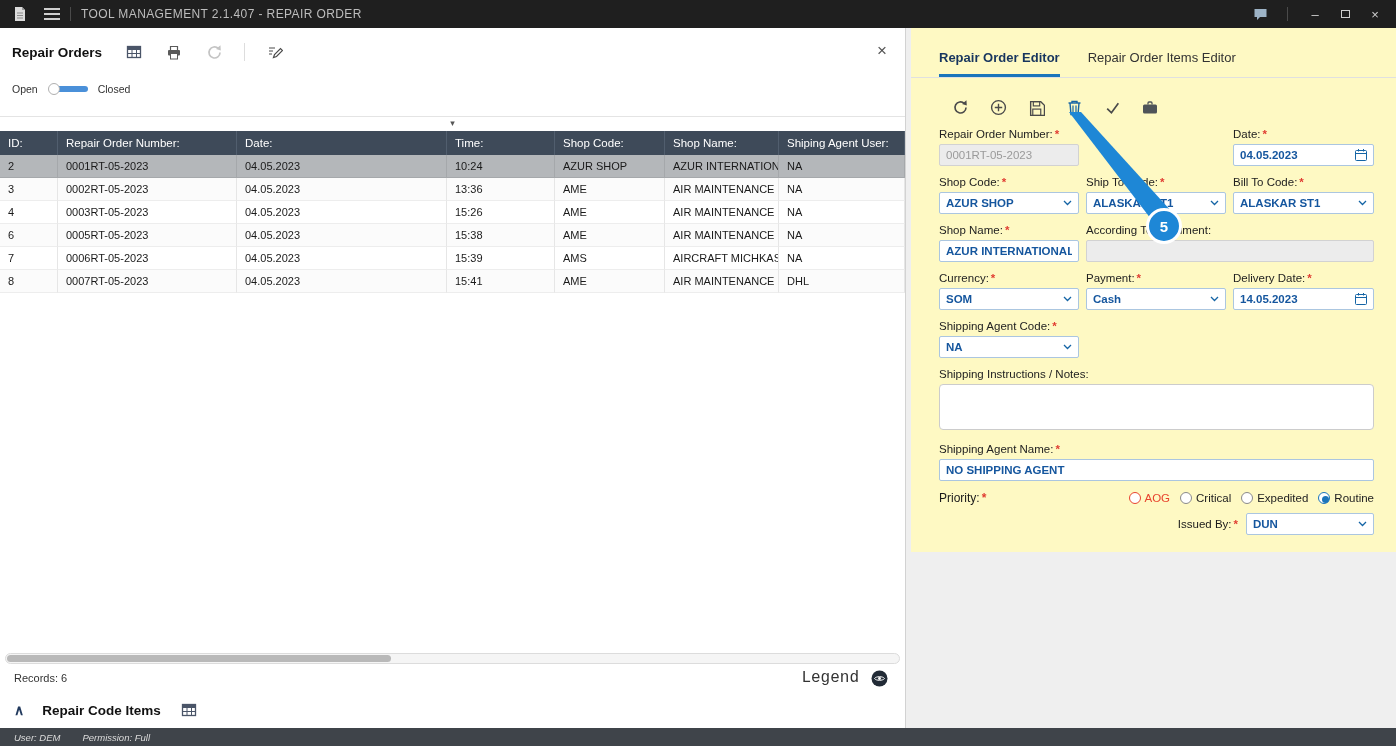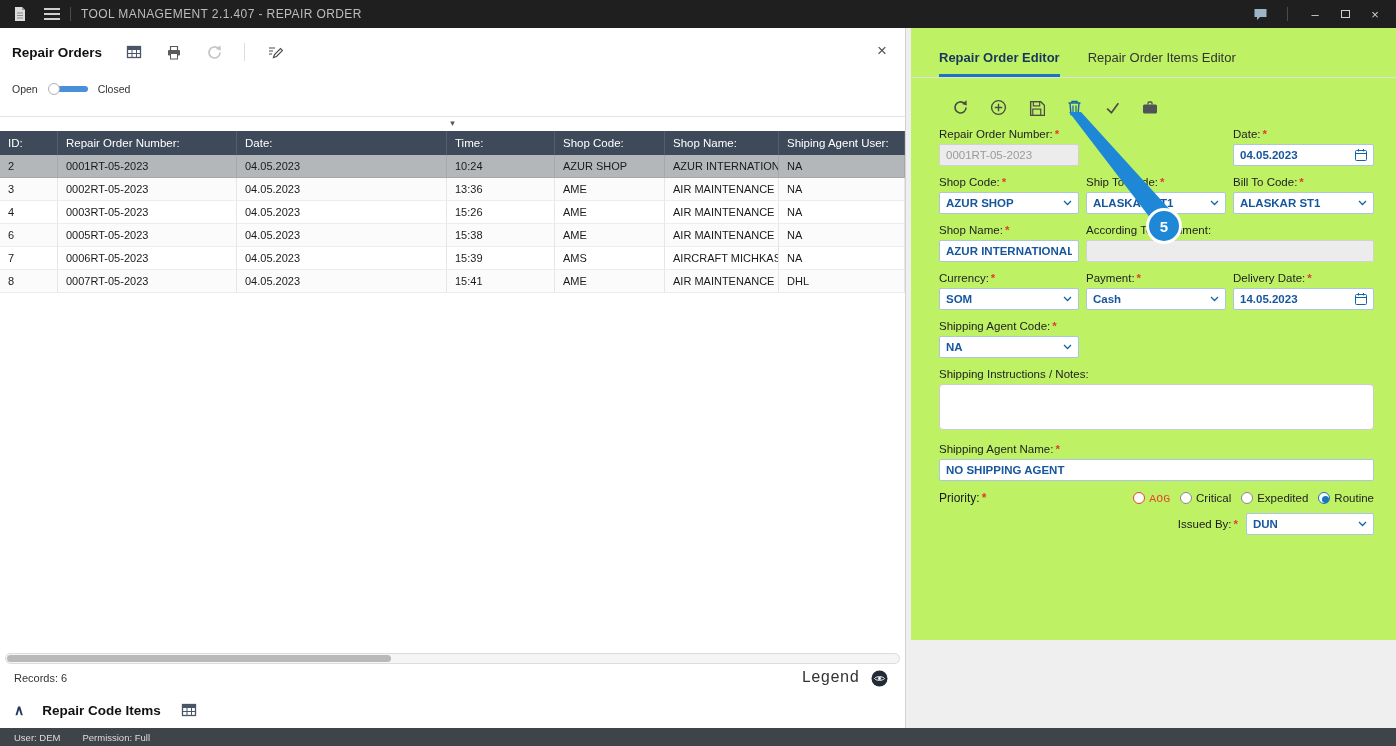--- a/index.html
+++ b/index.html
@@ -48,21 +48,21 @@
   .hscroll .thumb { position:absolute; left:1px; top:1px; height:7px; width:43%; background:#b9b9b9; border-radius:5px; cursor:pointer; }
   .records-row { display:flex; align-items:center; height:28px; padding:0 16px 0 14px; }
   .records-text { font-size:11px; color:#333; }
   .legend-wrap { margin-left:auto; display:flex; align-items:center; gap:10px; }
   .legend-text { font-size:16px; color:#333;font-family:Liberation Mono, monospace; }
   .items-header { display:flex; align-items:center; height:36px; padding-left:14px; gap:18px; }
   .chev-up { color:#223a5e; font-weight:bold; font-size:14px; cursor:pointer; }
   .items-title { font-weight:bold; font-size:13.5px; color:#111; }
 
   
-  .right-panel { position:absolute; top:28px; left:911px; right:0; height:612px; background:#bef264; }
+  .right-panel { position:absolute; top:28px; left:911px; right:0; height:524px; background:#fef9c3; }
   .tabs { display:flex; gap:28px; margin:22px 0 0 28px; }
   .tab { font-size:13px; padding-bottom:9px; cursor:pointer; color:#333; }
   .tab.active { font-weight:bold; color:#17355e; border-bottom:3px solid #1b75bb; }
   .tab-divider { border-bottom:1px solid #e0e0e0; }
   .rp-toolbar { display:flex; gap:20px; margin:20px 0 0 40px; }
   .rp-toolbar .icon-btn { width:18px; height:18px; }
 
   .form-grid { display:grid; grid-template-columns:140px 140px 141px; column-gap:7px; row-gap:10px; margin:12px 28px 0 28px; }
   .fld label { display:block; font-size:11.5px; color:#222; margin-bottom:4px; white-space:nowrap; }
   .req { color:#e03c31; font-weight:bold; margin-left:2px; }
@@ -71,33 +71,33 @@
   .ctrl.combo .val { overflow:hidden; white-space:nowrap; }
   input.ctrl { width:100%; outline:none; }
   .ctrl.disabled { background:#ececec; border-color:#d2d2d2; color:#9a9a9a; font-weight:normal; }
   .span2 { grid-column:2 / 4; }
   .span3 { grid-column:1 / 4; }
   textarea.notes { width:100%; height:46px; border:1px solid #cccccc; border-radius:4px; resize:none; outline:none; font-family:"Liberation Sans",sans-serif; }
   .priority-row { grid-column:1/4; display:flex; align-items:center; }
   .radios { margin-left:auto; display:flex; align-items:center; gap:10px; }
   .radio { display:flex; align-items:center; gap:4px; font-size:11.5px; color:#222; cursor:pointer; }
   .rdot { width:12px; height:12px; border-radius:50%; border:1.5px solid #8a8a8a; background:#fff; position:relative; }
-  .radio.aog { color:#e8442e;font-family:Liberation Mono, monospace; }
+  .radio.aog { color:#e8442e; }
   .radio.aog .rdot { border-color:#e8442e; }
   .radio.selected .rdot { border-color:#1b75bb; }
   .radio.selected .rdot::after { content:""; position:absolute; left:2.5px; top:2.5px; width:7px; height:7px; border-radius:50%; background:#1b75bb; }
   .issued-row { grid-column:1/4; display:flex; justify-content:flex-end; align-items:center; gap:8px; margin-top:-2px; }
   .issued-row label { font-size:11.5px; white-space:nowrap;margin-left:48px; }
   .issued-combo { width:128px; }
 
   .callout { position:absolute; left:140px; top:78px; width:180px; height:160px; pointer-events:none; }
 
   
   .statusbar { position:absolute; left:0; right:0; bottom:0; height:18px; background:#3f444a; display:flex; align-items:center; gap:22px; padding-left:14px; }
-  .statusbar span { font-size:9.5px; color:#dcdcdc; }
+  .statusbar span { font-size:9.5px; color:#dcdcdc;font-style:italic; }
 </style>
 </head>
 <body>
 
 <div class="titlebar">
   <span class="doc-ic icon-btn">
     <svg width="14" height="16" viewBox="0 0 14 16">
         <path d="M2 1h7l3 3v11H2z" fill="#dcdcdc"></path>
         <path d="M9 1v3h3" fill="#9a9a9a"></path>
         <path d="M4 7h6M4 9.5h6M4 12h6" stroke="#8a8a8a" stroke-width="1"></path>

